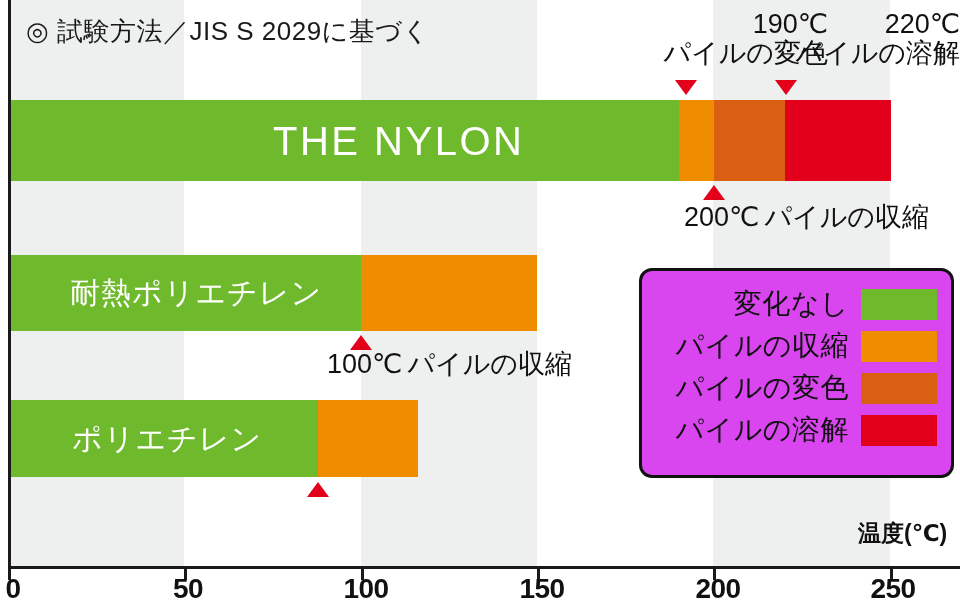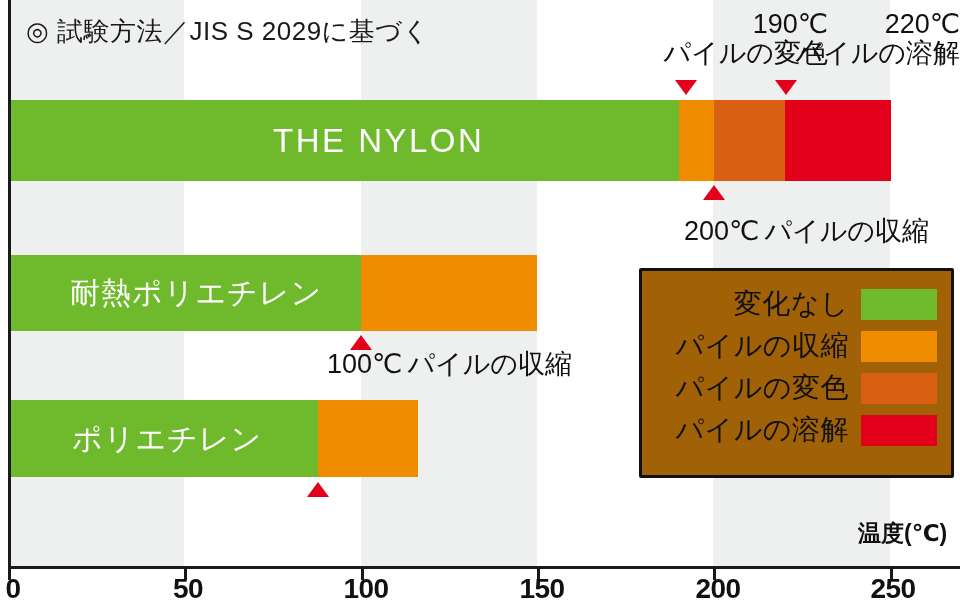--- a/index.html
+++ b/index.html
@@ -86,21 +86,21 @@
   .bar-label {
     position: absolute;
     top: 50%;
     transform: translateY(-50%);
     color: #ffffff;
     font-size: 30px;
     white-space: nowrap;
     letter-spacing: 1px;
   }
   .bar-label.latin {
-    font-size: 33px;
+    font-size: 40px;
     letter-spacing: 2.5px;
   }
 
   
   #header-note {
     position: absolute;
     left: 26px;
     top: 14px;
     font-size: 26px;
     color: #1a1a1a;
@@ -142,22 +142,22 @@
     border-left: 11px solid transparent;
     border-right: 11px solid transparent;
     border-bottom: 15px solid #E2001A;
   }
 
   
   #legend {
     position: absolute;
     box-sizing: border-box;
     border: 3px solid #111111;
-    border-radius: 2px;
-    background: #a16207;
+    border-radius: 13px;
+    background: #d946ef;
     padding: 12px 14px 12px 16px;
   }
   .legend-row {
     display: flex;
     align-items: center;
     justify-content: flex-end;
     height: 42px;
   }
   .legend-text {
     font-size: 28px;
@@ -223,21 +223,21 @@
   </div>
   <div class="tri down" style="left:675px; top:80px;"></div>
 
   <div class="callout stacked" style="left:770px; top:10px; width:190px; text-align:right;">
     <div class="c-temp">220℃</div>
     <div class="c-desc">パイルの溶解</div>
   </div>
   <div class="tri down" style="left:775px; top:80px;"></div>
 
   <div class="tri up" style="left:703px; top:185px;"></div>
-  <div class="callout inline" style="left:680px; top:217px; white-space:nowrap; transform:translateX(-50%); padding-left:253px;text-align:center;">
+  <div class="callout inline" style="left:680px; top:203px; white-space:nowrap; transform:translateX(-50%); padding-left:253px;text-align:center;">
     <span class="c-temp">200℃</span><span class="c-desc">パイルの収縮</span>
   </div>
 
   <div class="tri up" style="left:350px; top:335px;"></div>
   <div class="callout inline" style="left:327px; top:350px; white-space:nowrap; padding-left:0px;">
     <span class="c-temp">100℃</span><span class="c-desc">パイルの収縮</span>
   </div>
 
   <div class="tri up" style="left:307px; top:482px;"></div>
 

